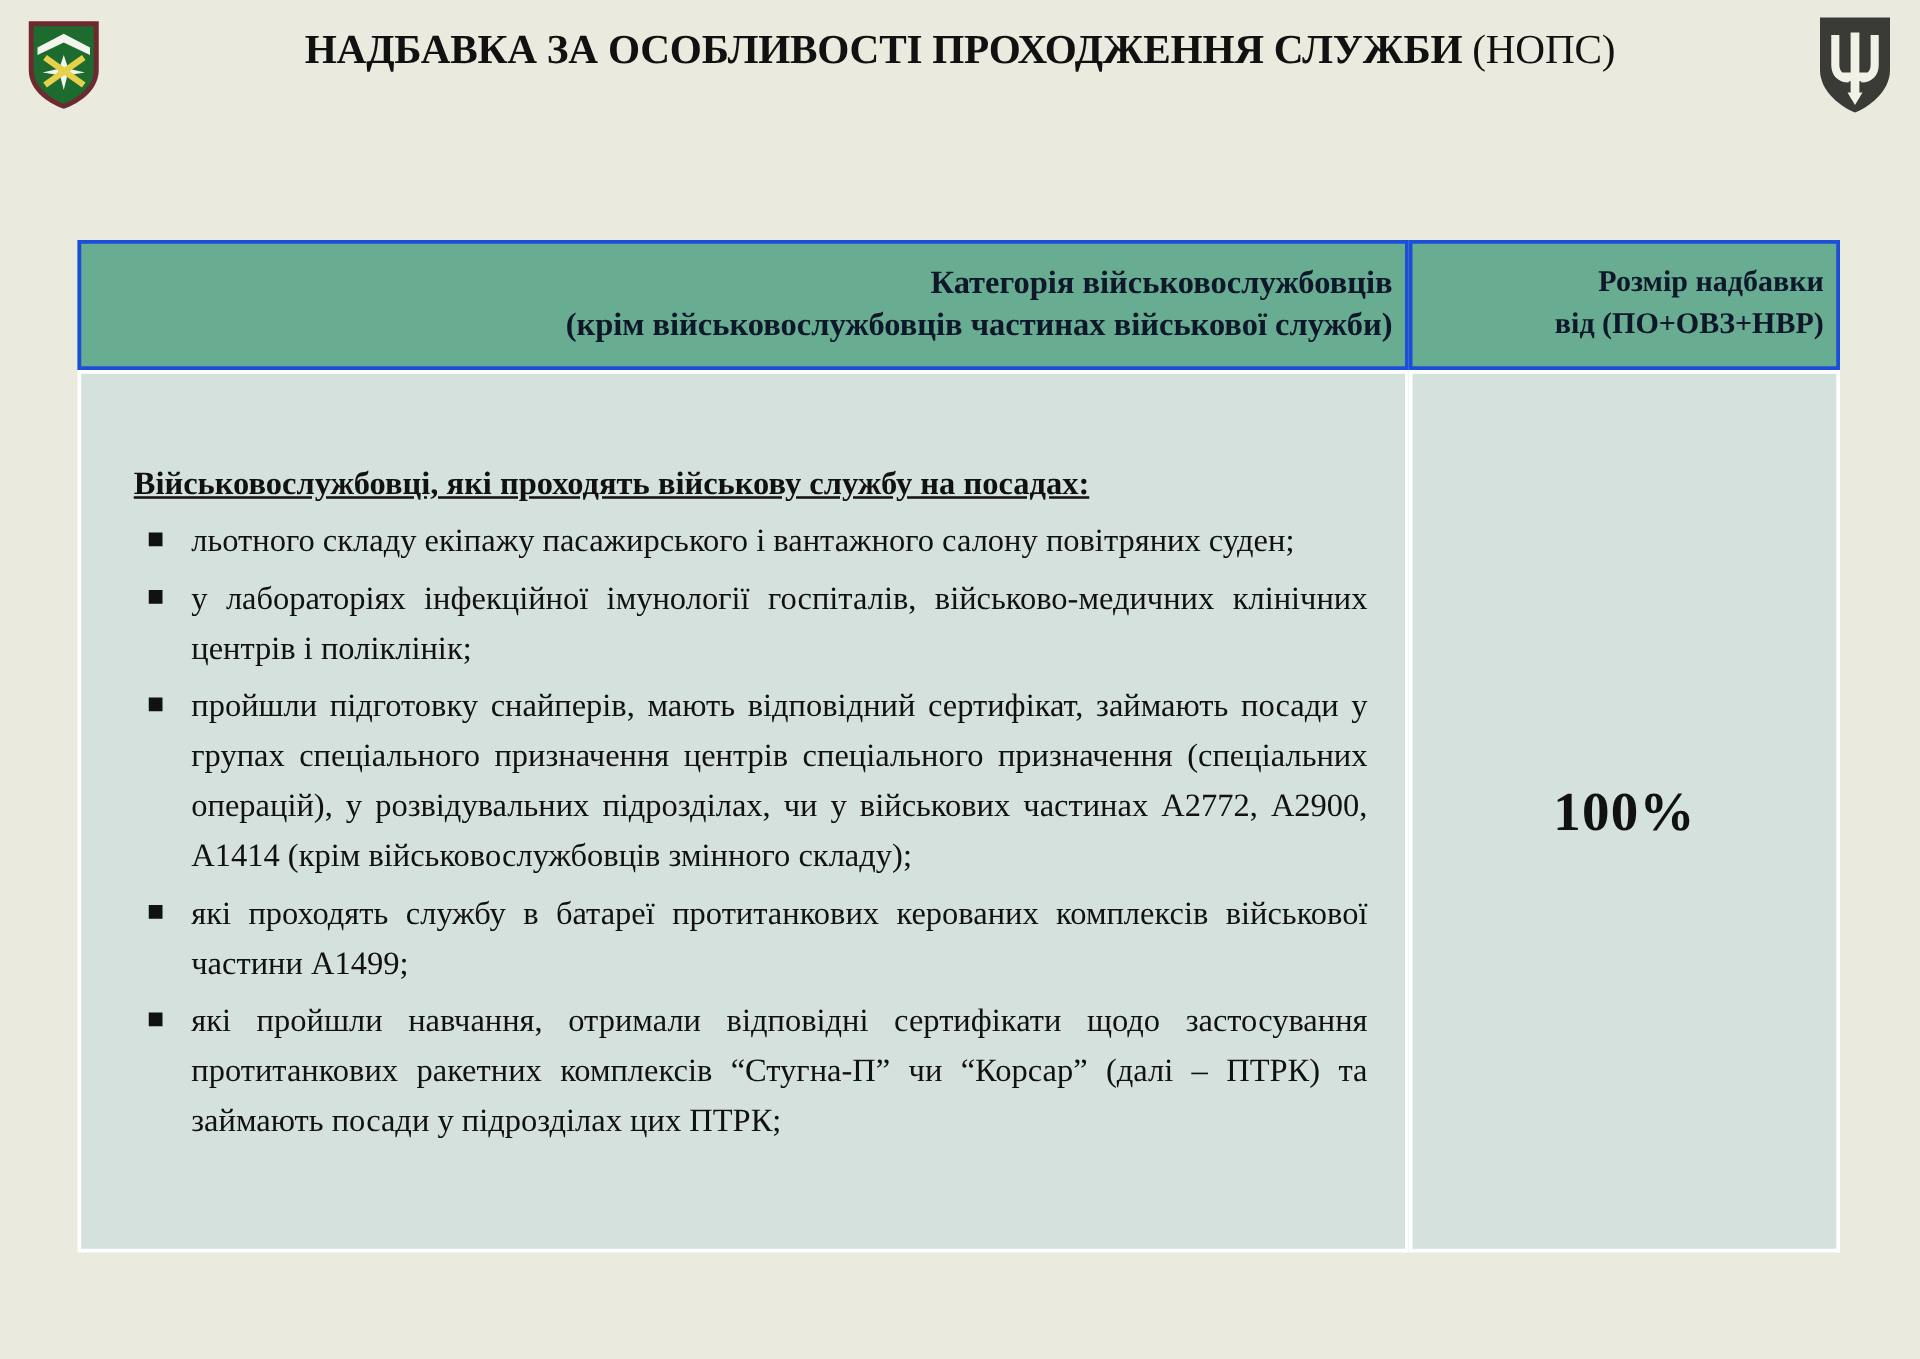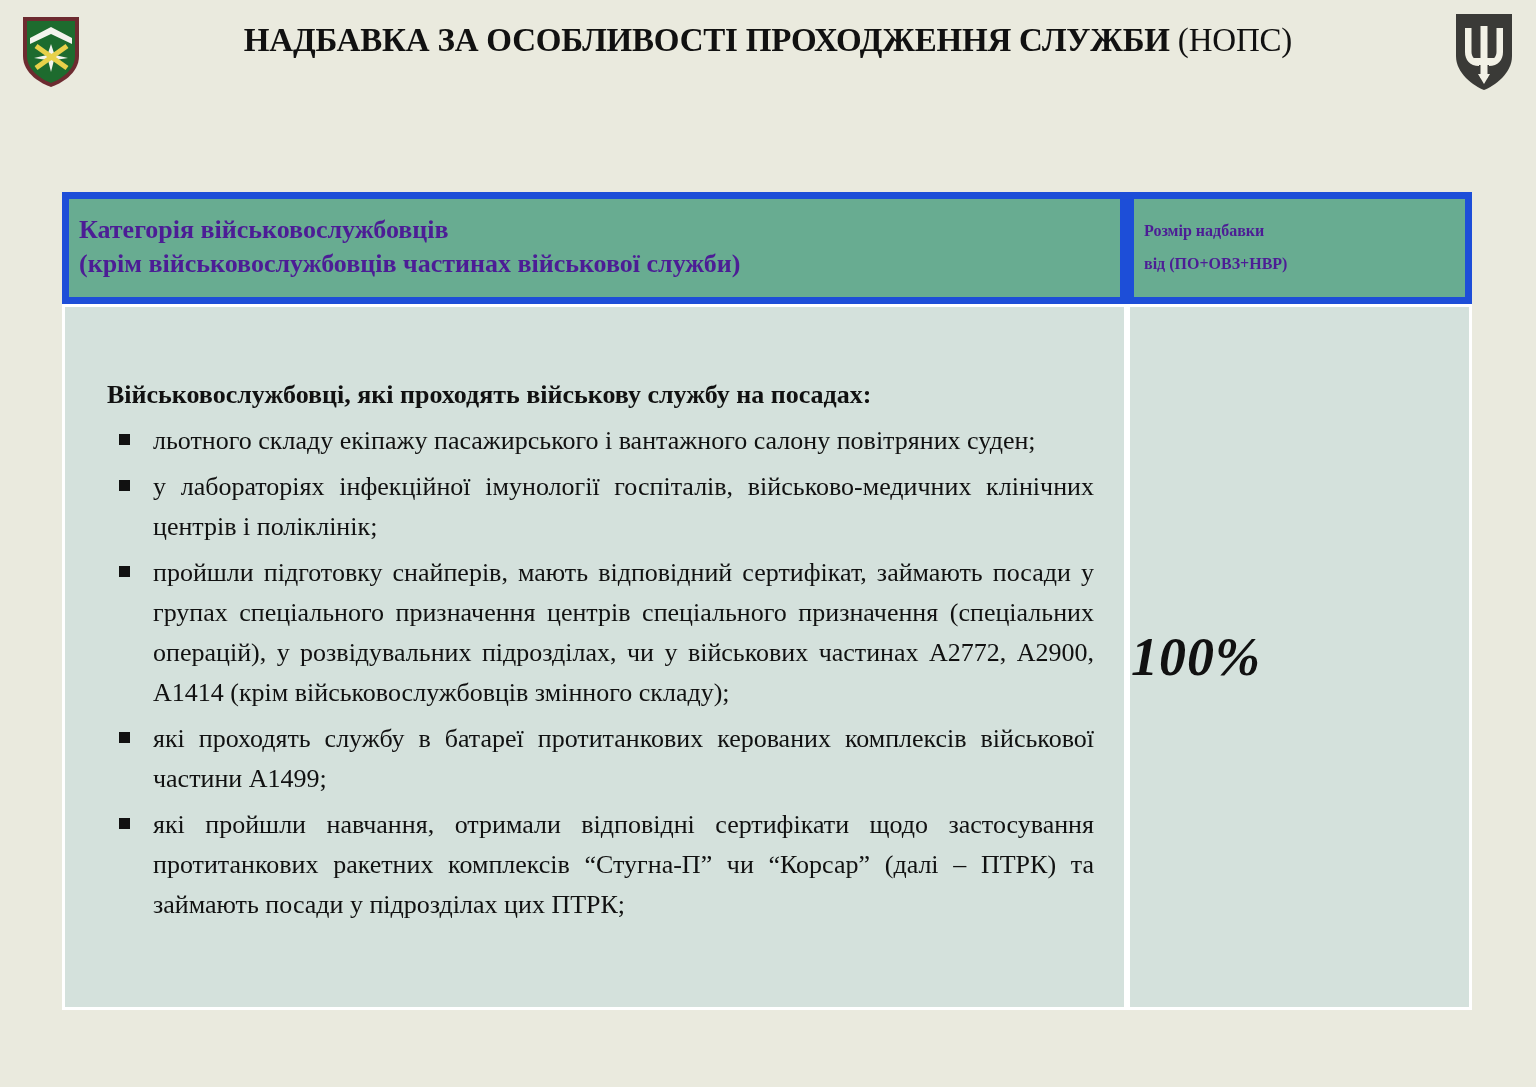--- a/index.html
+++ b/index.html
@@ -75,54 +75,54 @@
     top: 192px;
     width: 1410px;
     border-collapse: separate;
     border-spacing: 0;
     background: #ffffff;
   }
   .rate-table tr > * { vertical-align: middle; }
 
   .thead-row th {
     background: #68ac91;
-    color: #4c1d95;
-    font-weight: bold;
-    text-align: left;
+    color: #0f172a;
+    font-weight: bold;
+    text-align: right;
     padding: 14px 10px 16px;
-    border: 7px solid #1d4ed8;
+    border: 3px solid #1d4ed8;
     box-sizing: border-box;
   }
   .th-category { width: 1065px; font-size: 26px; line-height: 34px; }
-  .th-amount   { width: 345px;  font-size: 16px; line-height: 33px; }
+  .th-amount   { width: 345px;  font-size: 24px; line-height: 33px; }
   .th-line { display: block; white-space: nowrap; }
 
   .body-row td {
     background: #d4e1dc;
     border: 3px solid #ffffff;
     box-sizing: border-box;
   }
   .td-category {
     padding: 22px 30px 28px 42px;
     height: 706px;
   }
   .td-amount {
-    text-align: left;
-    font-size: 54px;
+    text-align: center;
+    font-size: 44px;
     font-weight: bold;
     letter-spacing: 1px;
-    font-style: italic;
   }
 
   
   .lead {
     font-weight: bold;
     font-size: 26px;
     line-height: 36px;
     margin: 0 0 8px 0;
+    text-decoration: underline;
   }
   ul.conditions {
     list-style: none;
     margin: 0;
     padding: 0;
   }
   ul.conditions > li {
     position: relative;
     padding-left: 46px;
     margin: 0 0 6px 0;

